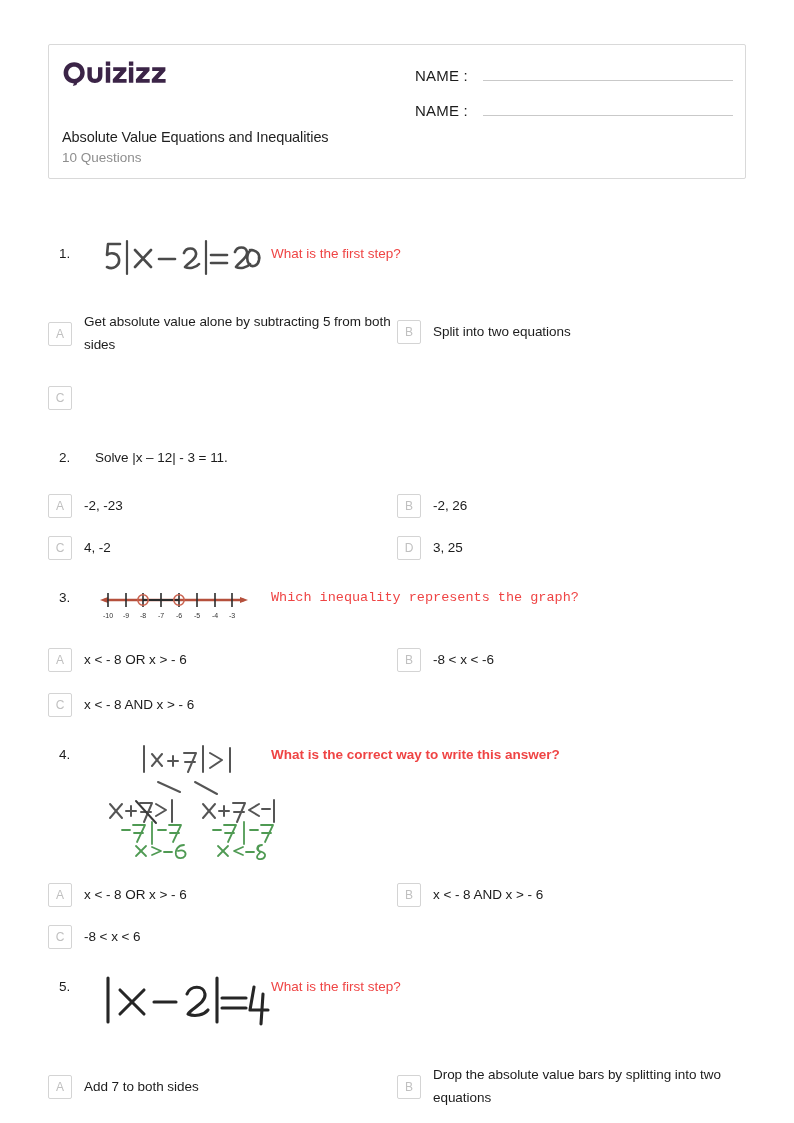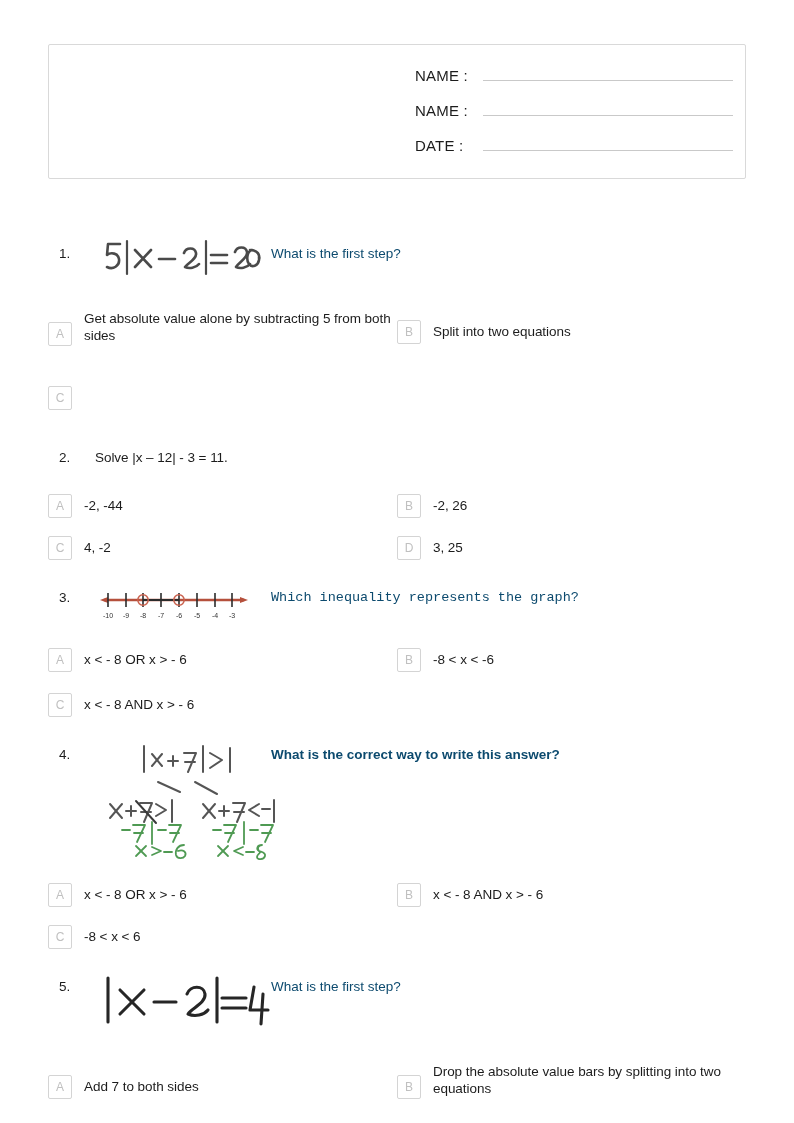--- a/index.html
+++ b/index.html
@@ -74,21 +74,21 @@
     font-size: 13.5px; color: #1c1c1c;
     width: 24px; text-align: left;
   }
   .q-text {
     position: absolute; left: 95px;
     font-size: 13.5px; color: #1c1c1c;
     letter-spacing: -0.05px;
   }
   .q-text-right {
     position: absolute;
-    font-size: 13.5px; color: #0c4a6e;
+    font-size: 13.5px; color: #ef4444;
   }
 
   
   .opt {
     position: absolute;
     display: flex; align-items: flex-start;
   }
   .opt-col-a { left: 48px; width: 350px; }
   .opt-col-b { left: 397px; width: 350px; }
   .opt-badge {
@@ -100,21 +100,21 @@
     display: flex; align-items: center; justify-content: center;
     background: #fff;
   }
   .opt-label {
     margin-left: 12px;
     font-size: 13.5px;
     line-height: 24px;
     color: #1c1c1c;
     letter-spacing: -0.05px;
   }
-  .opt-label.two-line { line-height: 17px; }
+  .opt-label.two-line { line-height: 23px; }
   .opt.badge-mid .opt-badge { margin-top: 12px; }
 
   
   .hand-img { position: absolute; }
 
   svg { display: block; }
   .hw { fill: none; stroke: #4a4a4a; stroke-width: 2.6; stroke-linecap: round; stroke-linejoin: round; }
   .hw-dark { fill: none; stroke: #262626; stroke-width: 3.1; stroke-linecap: round; stroke-linejoin: round; }
   .hw-thin { fill: none; stroke: #555; stroke-width: 2.0; stroke-linecap: round; stroke-linejoin: round; }
   .hw-green { fill: none; stroke: #4f9a53; stroke-width: 1.8; stroke-linecap: round; stroke-linejoin: round; }
@@ -126,34 +126,48 @@
   .nl-circ { fill: none; stroke: #c9604c; stroke-width: 1.5; }
   .nl-lab { font-family: "Liberation Sans", sans-serif; font-size: 7px; fill: #333; text-anchor: middle; }
 </style>
 </head>
 <body>
 
 <div class="page">
 
   <div class="header-card">
 
+    <div class="hdr-left">
+      <div class="logo">
+        <svg width="116" height="26" viewBox="0 0 116 26">
+          <g fill="#3b2447">
+            <path d="M13.2 1.2c-6.0 0-10.6 4.6-10.6 10.6 0 5.9 4.4 10.4 10.3 10.6l-1.0 2.6 3.5-1.0 0.9-2.1c4.3-1.4 7.4-5.3 7.4-10.1 0-6.0-4.5-10.6-10.5-10.6zm0 4.5c3.4 0 6.0 2.6 6.0 6.1s-2.6 6.1-6.0 6.1c-3.4 0-6.0-2.6-6.0-6.1s2.6-6.1 6.0-6.1z"></path>
+            <path d="M26.4 6.3h4.4v8.1c0 2.2 1.2 3.4 3.1 3.4 1.9 0 3.1-1.2 3.1-3.4V6.3h4.4v8.5c0 4.4-2.9 7.2-7.5 7.2s-7.5-2.8-7.5-7.2z"></path>
+            <path d="M44.8 6.3h4.4v15.4h-4.4zM44.8 0.6h4.4v4.1h-4.4z"></path>
+            <path d="M52.2 6.3h13.2v3.5l-7.5 8.3h7.7v3.6H51.8v-3.5l7.5-8.3h-7.1z"></path>
+            <path d="M67.9 6.3h4.4v15.4h-4.4zM67.9 0.6h4.4v4.1h-4.4z"></path>
+            <path d="M75.3 6.3h13.2v3.5l-7.5 8.3h7.7v3.6H74.9v-3.5l7.5-8.3h-7.1z"></path>
+            <path d="M91.2 6.3h13.2v3.5l-7.5 8.3h7.7v3.6H90.8v-3.5l7.5-8.3h-7.1z"></path>
+          </g>
+        </svg>
+      </div>
+
+      <div class="quiz-title">Absolute Value Equations and Inequalities</div>
+      <div class="quiz-count">10 Questions</div>
+    </div>
 
     <div class="hdr-right">
       <div class="field-row">
         <span class="field-label">NAME :</span>
         <span class="field-line"></span>
       </div>
       <div class="field-row">
         <span class="field-label">NAME :</span>
         <span class="field-line"></span>
       </div>
-      <div class="field-row">
-        <span class="field-label">DATE  :</span>
-        <span class="field-line"></span>
-      </div>
     </div>
   </div>
 
   <div class="q-block">
     <div class="q-num" style="top:246px;">1.</div>
 
     <div class="hand-img" style="left:96px; top:234px;">
       <svg width="168" height="46" viewBox="0 0 168 46">
         <g class="hw">
 
@@ -197,21 +211,21 @@
       <span class="opt-badge">C</span>
     </div>
   </div>
 
   <div class="q-block">
     <div class="q-num" style="top:450px;">2.</div>
     <div class="q-text" style="top:450px;">Solve |x – 12| - 3 = 11.</div>
 
     <div class="opt opt-col-a" style="top:494px;">
       <span class="opt-badge">A</span>
-      <span class="opt-label">-2, -44</span>
+      <span class="opt-label">-2, -23</span>
     </div>
     <div class="opt opt-col-b" style="top:494px;">
       <span class="opt-badge">B</span>
       <span class="opt-label">-2, 26</span>
     </div>
     <div class="opt opt-col-a" style="top:536px;">
       <span class="opt-badge">C</span>
       <span class="opt-label">4, -2</span>
     </div>
     <div class="opt opt-col-b" style="top:536px;">

